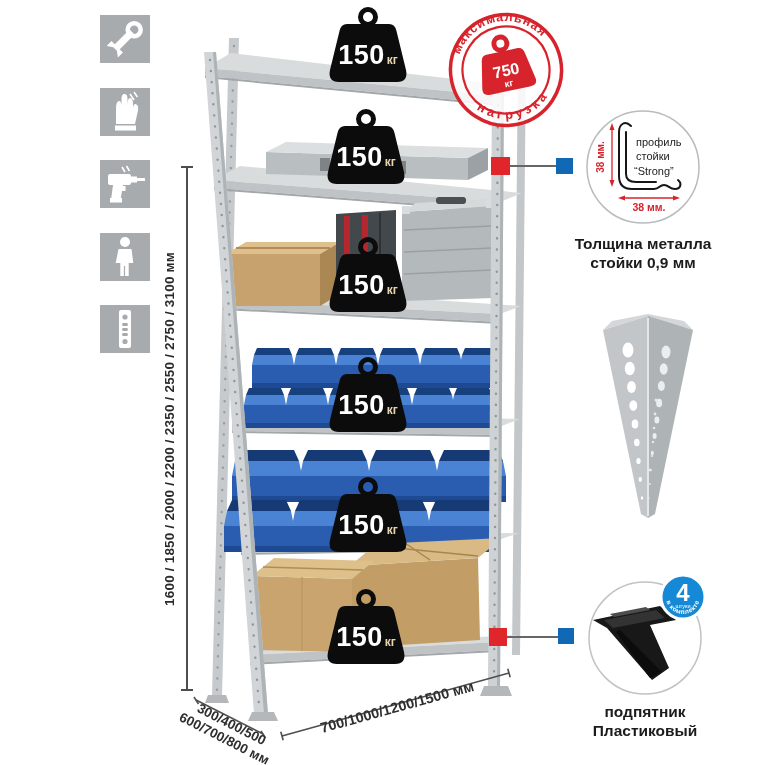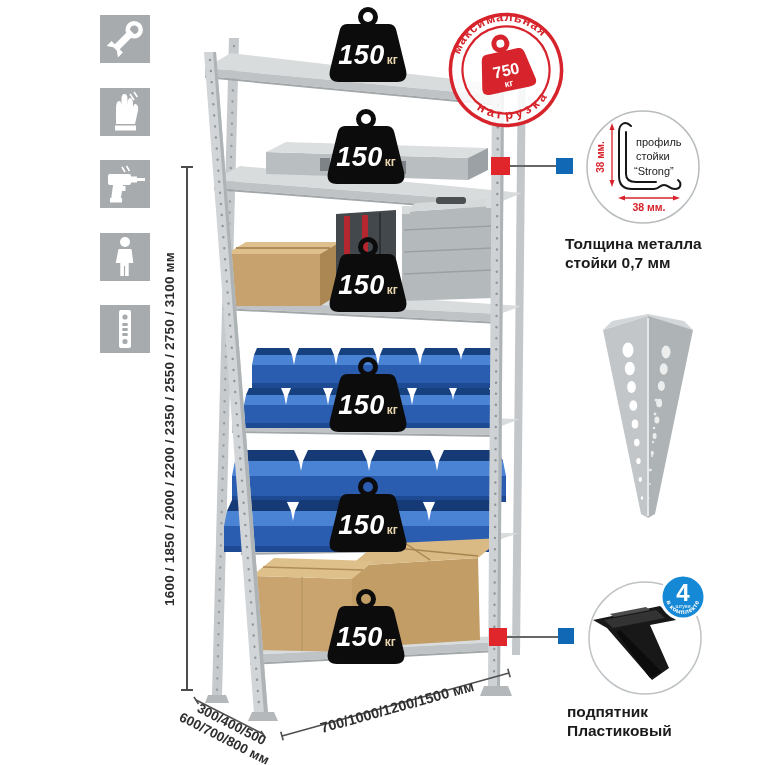--- a/index.html
+++ b/index.html
@@ -11,24 +11,24 @@
   
   #height-line{left:186px;top:166px;width:2px;height:525px;background:#4d4d4d;}
   #height-line::before,#height-line::after{content:"";position:absolute;left:-5px;width:12px;height:2px;background:#4d4d4d;}
   #height-line::before{top:0;} #height-line::after{bottom:0;}
   #height-label{left:-99px;top:420px;width:540px;height:18px;text-align:center;
     transform:rotate(-90deg);transform-origin:center;font-size:13.5px;font-weight:700;
     color:#2a2a2a;letter-spacing:.2px;white-space:nowrap;}
   
   .weight{position:absolute;width:96px;height:78px;}
   .weight .wtxt{position:absolute;left:0;top:36px;width:100%;text-align:center;line-height:1;}
-  .weight .big{font-size:27px;font-weight:700;color:#ffffff;letter-spacing:.5px;font-style:italic;}
+  .weight .big{font-size:27px;font-weight:700;color:#ffffff;letter-spacing:.5px;}
   .weight .small{font-size:12px;font-weight:700;color:#e9d6ae;margin-left:2px;}
   
-  .caption{position:absolute;width:156px;font-size:15.5px;font-weight:600;
+  .caption{position:absolute;width:156px;text-align:center;font-size:15.5px;font-weight:600;
            color:#1b1b1b;line-height:1.25;}
   
   #width-label{left:277px;top:699px;width:240px;text-align:center;transform:rotate(-15.5deg);
     transform-origin:center;font-size:14.5px;font-weight:700;color:#2e2e2e;white-space:nowrap;}
   #depth-label{left:162px;top:716px;width:132px;text-align:center;transform:rotate(27deg);
     transform-origin:center;font-size:13.5px;font-weight:700;color:#2e2e2e;line-height:1.15;}
 </style>
 </head>
 <body>
 
@@ -369,21 +369,21 @@
   </g>
   <text transform="rotate(-90 20 49)" x="20" y="49" text-anchor="middle" font-size="10" font-weight="bold" fill="#d7232b">38 мм.</text>
   <text x="65" y="103" text-anchor="middle" font-size="10.5" font-weight="bold" fill="#d7232b">38 мм.</text>
   <text x="52" y="38" font-size="11" fill="#222">профиль</text>
   <text x="52" y="52" font-size="11" fill="#222">стойки</text>
   <text x="50" y="67" font-size="11" fill="#222">“Strong”</text>
 </svg>
 
 <div class="caption" style="left:565px;top:234px">
   <div>Толщина металла</div>
-  <div>стойки 0,7 мм</div>
+  <div>стойки 0,9 мм</div>
 </div>
 <div class="caption" style="left:567px;top:702px">
   <div>подпятник</div>
   <div>Пластиковый</div>
 </div>
 
 <svg class="abs" style="left:658px;top:572px" width="52" height="52" viewBox="0 0 52 52">
   <circle cx="25" cy="25" r="22" fill="#1689d6" stroke="#ffffff" stroke-width="3"></circle>
   <text x="25" y="29" text-anchor="middle" font-size="24" font-weight="bold" fill="#ffffff">4</text>
   <text x="25" y="36" text-anchor="middle" font-size="5.5" fill="#ffffff">штуки</text>

